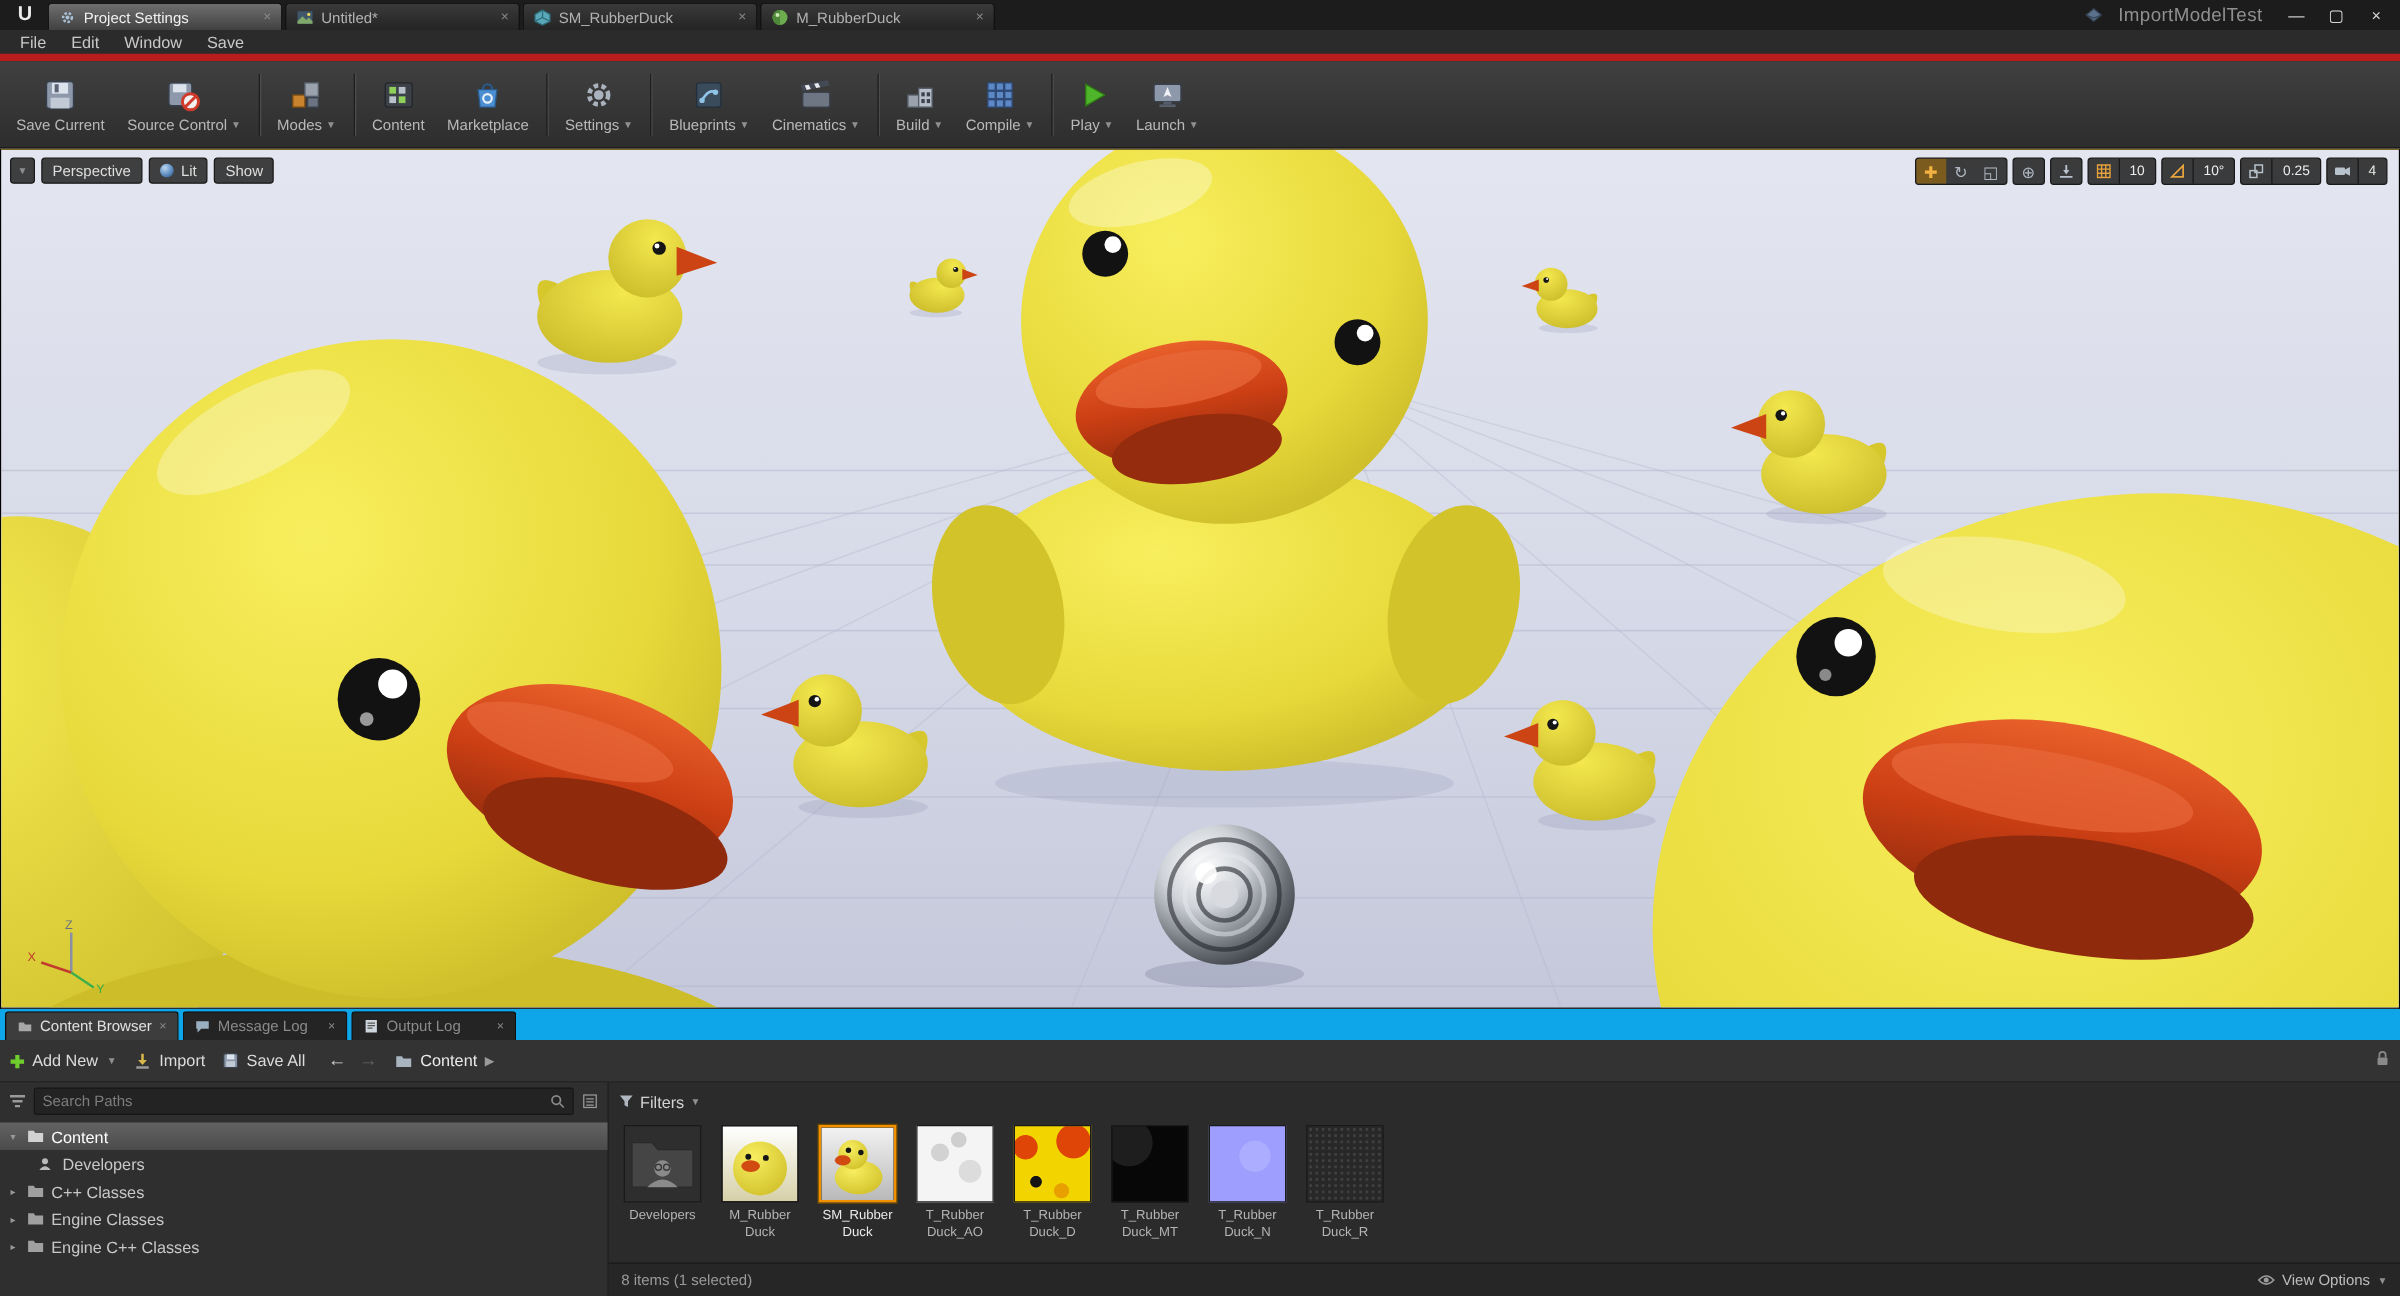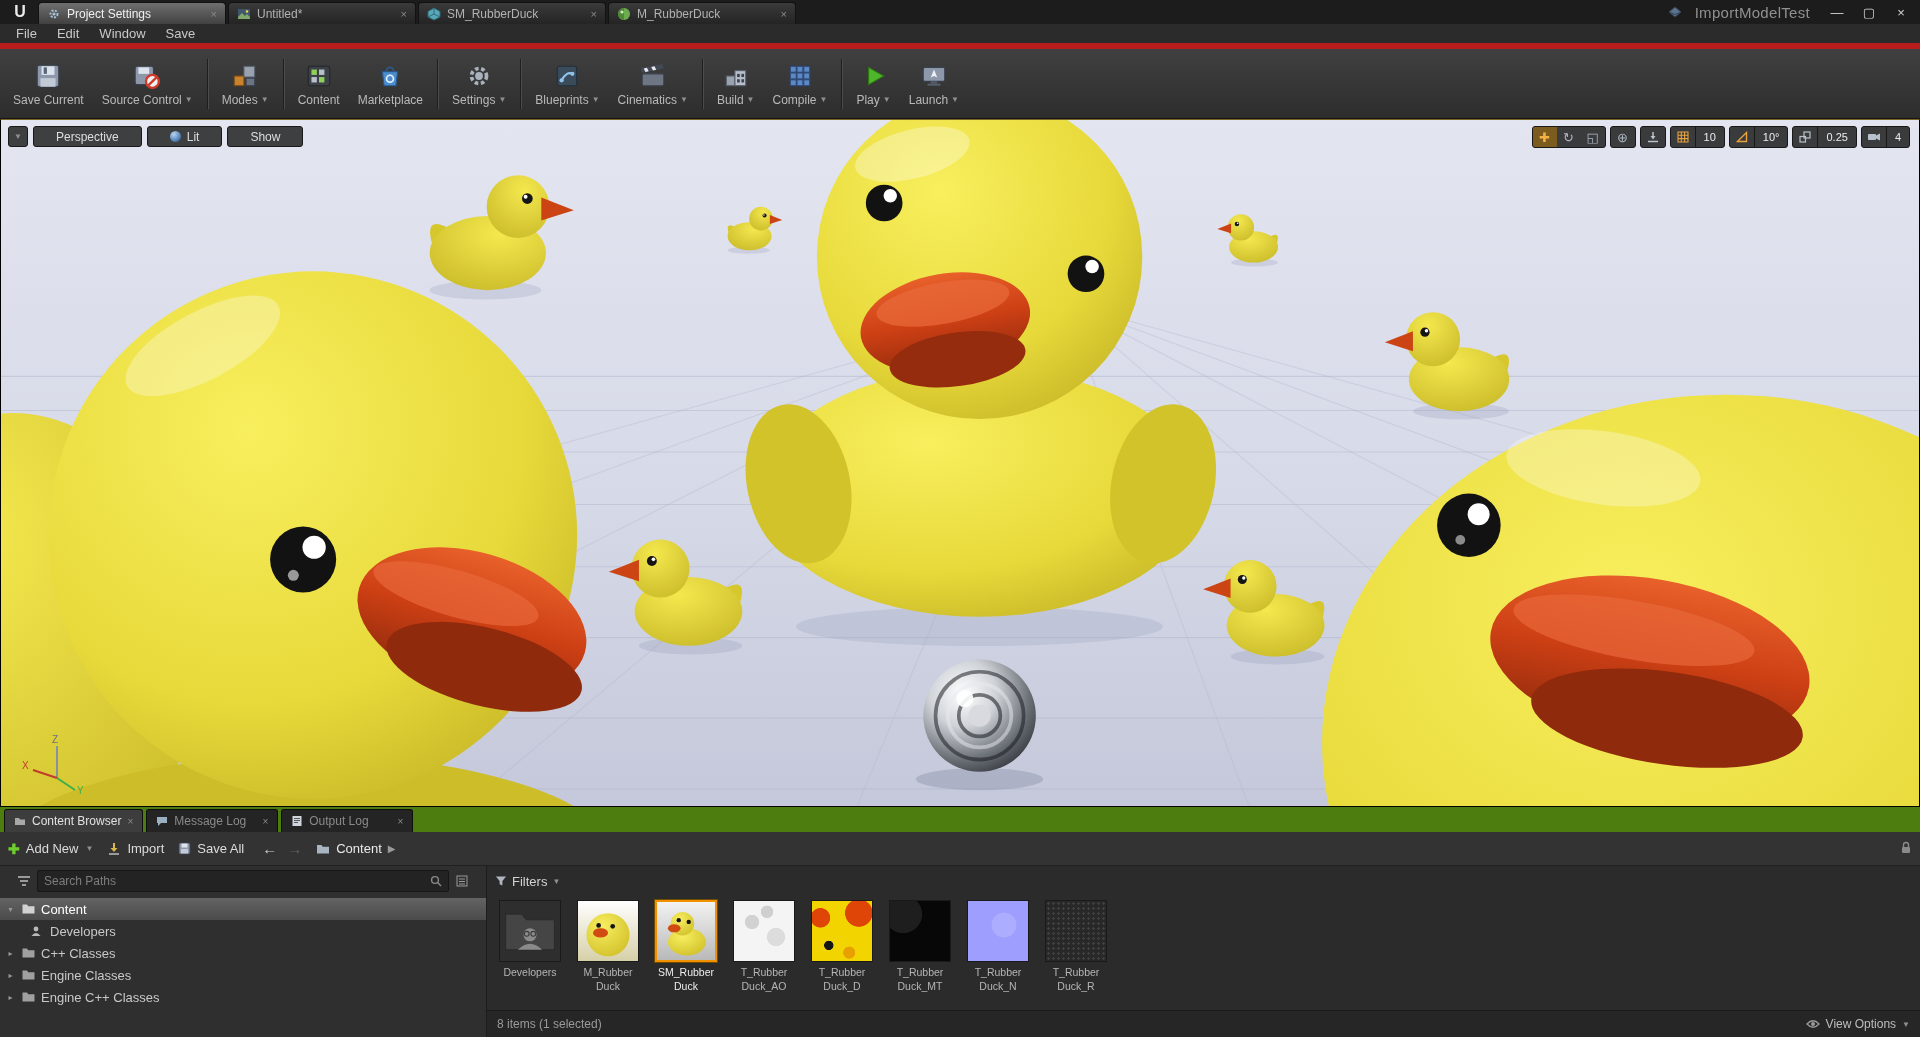--- a/index.html
+++ b/index.html
@@ -38,54 +38,54 @@
   .tlabel-row { display:flex; align-items:center; gap:3px; color:#b9b9b9; font-size:12px; white-space:nowrap; }
   .caret { font-size:8px; color:#8f8f8f; }
   .tsep { width:1px; height:50px; background:#1e1e1e; box-shadow:1px 0 0 #4c4c4c; margin:0 5px; }
 
   
   .viewport { position:relative; height:688px; overflow:hidden; background:#d7dae6;
     border:1px solid #000; border-top:1px solid #7a6524; }
   .scene { position:absolute; inset:0; width:100%; height:100%; display:block; }
   .vp-left { position:absolute; top:6px; left:7px; display:flex; gap:5px; }
   .vp-btn { height:21px; background:rgba(44,44,44,.9); border:1px solid #191919; border-radius:3px;
-    color:#dedede; font-size:12px; display:flex; align-items:center; padding:0 22px; gap:6px; }
+    color:#dedede; font-size:12px; display:flex; align-items:center; padding:0 8px; gap:6px; }
   .vp-caret-btn { width:20px; justify-content:center; padding:0; }
   .lit-ball { width:11px; height:11px; border-radius:50%;
     background:radial-gradient(circle at 35% 30%, #bcd4ee, #5d8cc0 55%, #27466e); }
   .vp-right { position:absolute; top:6px; right:9px; display:flex; gap:4px; align-items:center; }
   .vseg { display:flex; background:rgba(40,40,40,.9); border:1px solid #191919; border-radius:3px; overflow:hidden; }
   .vbtn { min-width:24px; height:20px; display:flex; align-items:center; justify-content:center;
     color:#aeb6c2; font-size:13px; padding:0 2px; }
   .vbtn.active { background:rgba(128,94,28,.95); color:#f4b143; }
   .vval { padding:0 8px; height:20px; color:#ececec; font-size:11px; display:flex; align-items:center;
     border-left:1px solid #191919; }
   .axis-gizmo { position:absolute; left:16px; bottom:10px; }
 
   
   .bottom { flex:1; display:flex; flex-direction:column; background:#2b2b2b; min-height:0; }
-  .panel-tabs { height:25px; background:#4d7c0f; display:flex; align-items:flex-end; padding-left:4px; gap:3px; }
+  .panel-tabs { height:25px; background:#0ea5e9; display:flex; align-items:flex-end; padding-left:4px; gap:3px; }
   .ptab { height:23px; display:flex; align-items:center; gap:6px; padding:0 9px; font-size:12px;
     color:#8a8a8a; background:#242424; border-radius:3px 3px 0 0; min-width:132px; border:1px solid #0e0e0e; border-bottom:none; }
   .ptab.active { background:#3d3d3d; color:#e0e0e0; }
   .ptab .tab-close { font-size:10px; }
 
   .cb-toolbar { height:34px; background:#333333; border-bottom:1px solid #202020;
     display:flex; align-items:center; padding:0 8px; gap:14px; }
   .cb-btn { display:flex; align-items:center; gap:6px; color:#dcdcdc; font-size:13px; }
   .cb-btn .caret { margin-left:1px; }
   .nav-arrows { display:flex; gap:10px; font-size:15px; margin-left:4px; }
   .nav-back { color:#d2d2d2; } .nav-fwd { color:#626262; }
   .crumb { display:flex; align-items:center; gap:6px; color:#eaeaea; font-size:13px; }
   .crumb-arrow { color:#9a9a9a; font-size:10px; }
   .lock { margin-left:auto; }
 
   .cb-body { flex:1; display:flex; min-height:0; }
   .cb-left { width:487px; background:#2f2f2f; border-right:1px solid #1d1d1d; display:flex; flex-direction:column; }
-  .search-row { height:30px; display:flex; align-items:center; gap:5px; padding:4px 16px; }
+  .search-row { height:30px; display:flex; align-items:center; gap:5px; padding:4px 6px; }
   .search-box { flex:1; height:22px; background:#232323; border:1px solid #161616; border-radius:2px;
     display:flex; align-items:center; padding:0 6px; gap:4px; }
   .search-box input { flex:1; background:transparent; border:none; outline:none; color:#cfcfcf; font-size:12px;
     font-family:"Liberation Sans", sans-serif; min-width:0; }
   input::placeholder { color:#7d7d7d; }
   .side-ic { width:16px; height:16px; display:flex; align-items:center; justify-content:center; }
 
   .tree { flex:1; padding-top:2px; }
   .tree-row { height:22px; display:flex; align-items:center; gap:5px; padding-left:5px;
     color:#c8c8c8; font-size:13px; }

